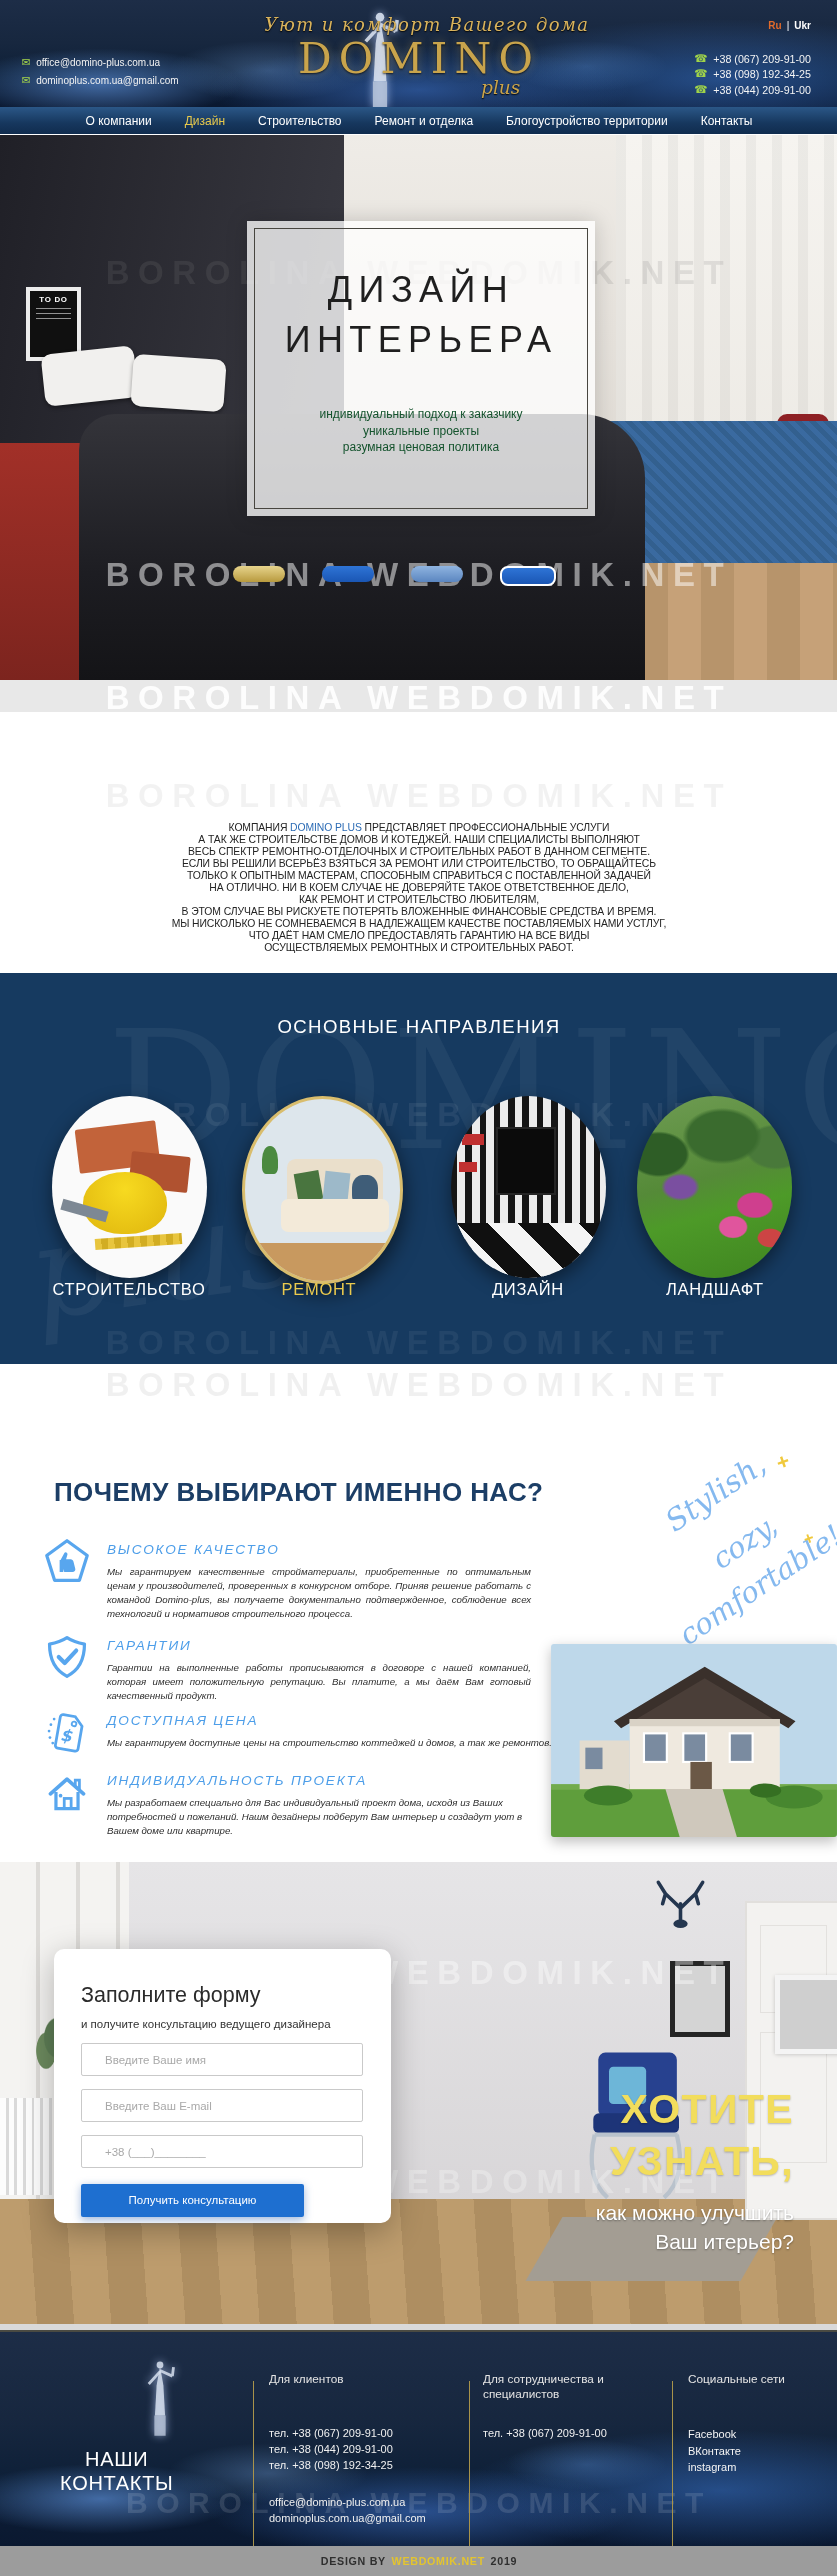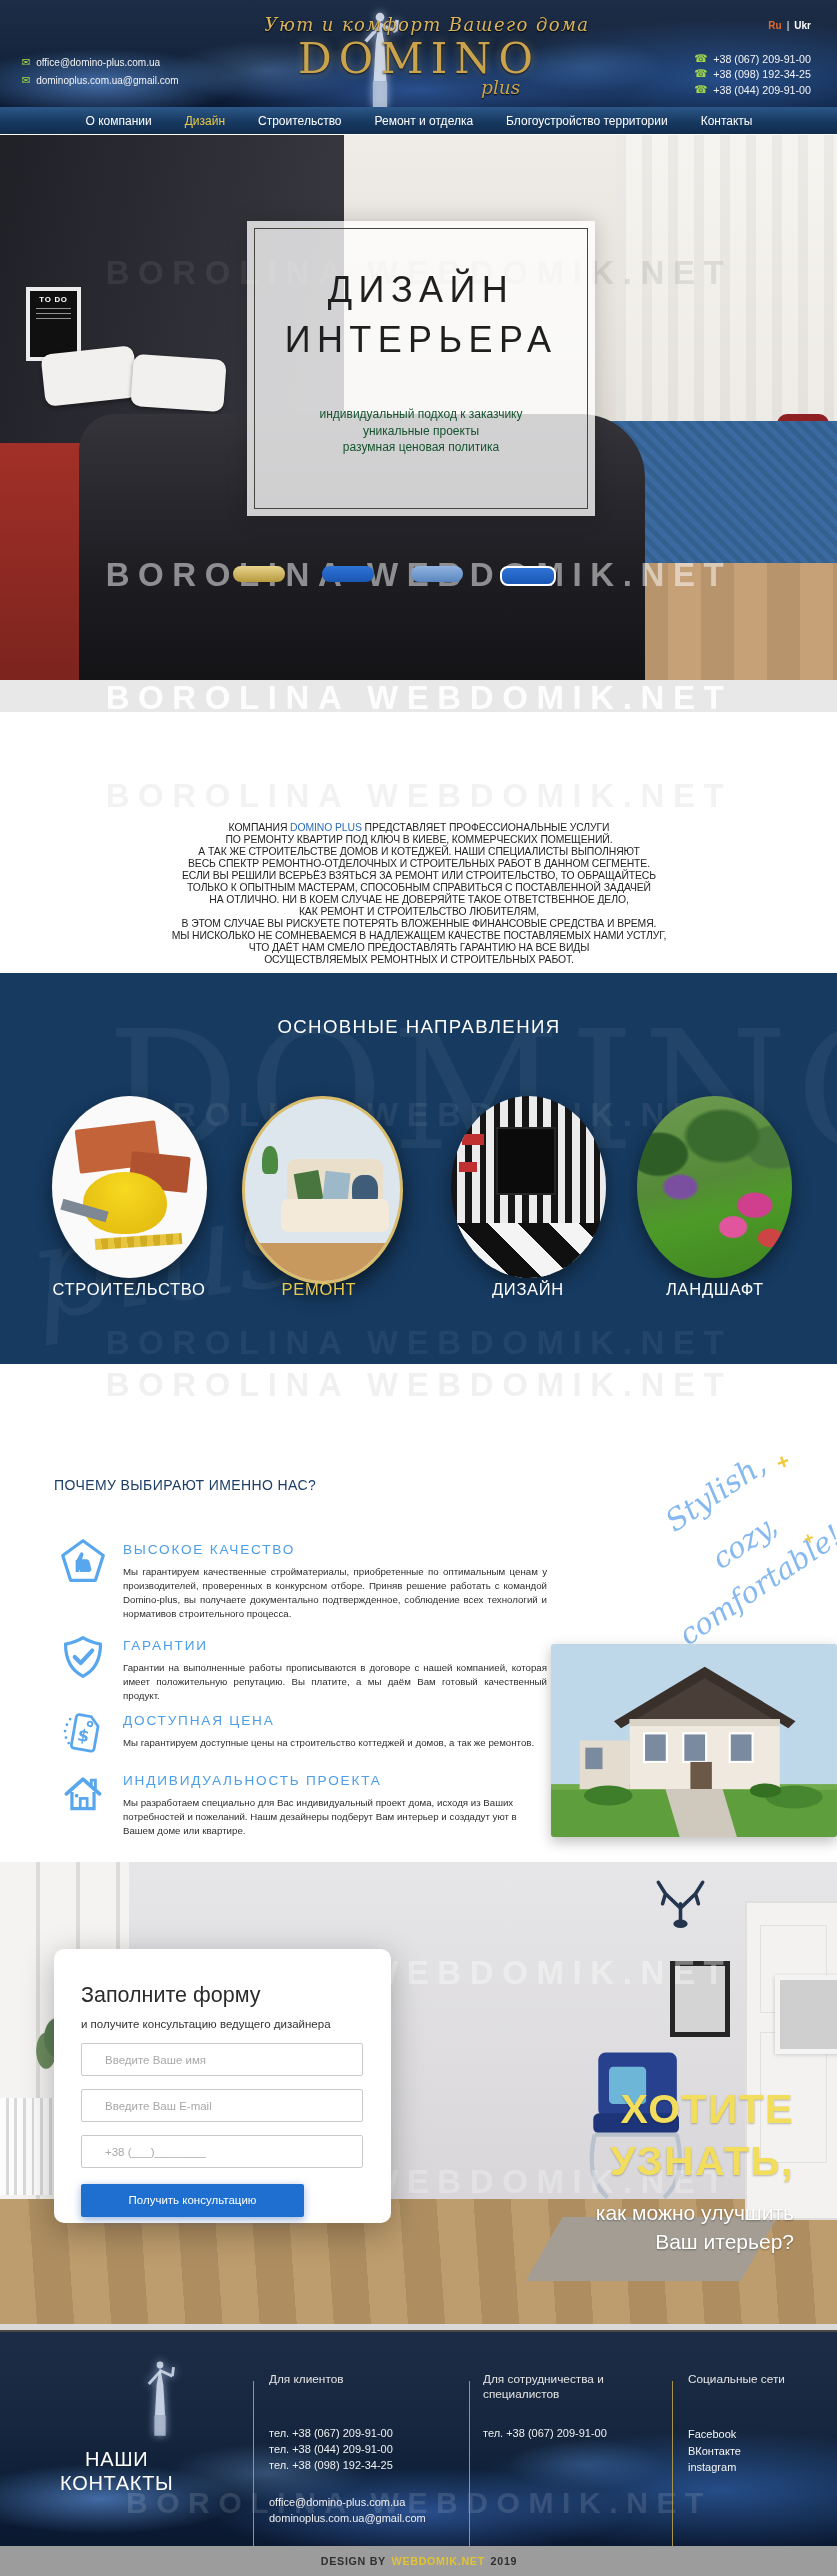--- a/index.html
+++ b/index.html
@@ -124,25 +124,25 @@
       radial-gradient(30px 21.5px at 76% 60%, #cf3f8e 0 55%, transparent 62%),
       radial-gradient(24px 18.6px at 62% 72%, #e0559d 0 55%, transparent 62%),
       radial-gradient(21.5px 15.8px at 86% 78%, #cc4444 0 55%, transparent 62%),
       radial-gradient(33px 24px at 28% 50%, #7a4fa0 0 45%, transparent 58%),
       radial-gradient(50px 37px at 14% 32%, #2e5d26 0 55%, transparent 62%),
       radial-gradient(62px 44px at 55% 22%, #3a6b2e 0 55%, transparent 64%),
       radial-gradient(52px 37px at 90% 28%, #49793a 0 55%, transparent 62%),
       linear-gradient(165deg,#6f9c53 0%,#558a38 45%,#4d9a28 62%,#3f8420 100%);}
 
   
-  #why-title{top:1477px;left:54px;font-size:14px;font-weight:normal;color:#1c3e66;letter-spacing:0.4px;}
+  #why-title{top:1477px;left:54px;font-size:26px;font-weight:bold;color:#1c3e66;letter-spacing:0.4px;}
   .script-word{position:absolute;font-family:"DejaVu Serif",serif;font-style:italic;
       color:#85b9ef;transform:rotate(-34deg);white-space:nowrap;}
   .sparkle{position:absolute;color:#f0c93c;font-size:21.5px;font-weight:bold;transform:rotate(-20deg);}
-  .feature{position:absolute;left:60px;width:501px;}
+  .feature{position:absolute;left:44px;width:501px;font-style:italic;}
   .f-icon{position:absolute;left:0;top:0;width:46px;height:46px;}
   .f-title{margin-left:63px;color:#4d9ee9;font-size:13.6px;letter-spacing:1.8px;padding-top:4.3px;}
   .f-text{margin-left:63px;margin-top:7.9px;font-size:9.7px;color:#2e2e2e;line-height:1.45;
       width:424px;text-align:justify;}
   .house-photo{left:551px;top:1644px;width:286px;height:193px;border-radius:2.9px;overflow:hidden;
       box-shadow:0 4.3px 13px rgba(0,0,0,.25);}
 
   
   #consult{top:1862px;left:0;width:838px;height:462px;overflow:hidden;
       background:linear-gradient(#e6e5e7,#d8d6d8 75%);}
@@ -286,21 +286,20 @@
     </div>
   </div>
 
   <div id="wm-band" class="abs">
     <div class="wm">BOROLINA  WEBDOMIK.NET</div>
   </div>
   <div class="wm" style="top:777px;color:rgba(0,0,0,.05);">BOROLINA  WEBDOMIK.NET</div>
 
   <div id="intro" class="abs">
     <div><span>КОМПАНИЯ </span><span class="intro-brand">DOMINO PLUS</span><span> ПРЕДСТАВЛЯЕТ ПРОФЕССИОНАЛЬНЫЕ УСЛУГИ</span></div>
-    <div>ПО РЕМОНТУ КВАРТИР ПОД КЛЮЧ В КИЕВЕ, КОММЕРЧЕСКИХ ПОМЕЩЕНИЙ.</div>
     <div>А ТАК ЖЕ СТРОИТЕЛЬСТВЕ ДОМОВ И КОТЕДЖЕЙ. НАШИ СПЕЦИАЛИСТЫ ВЫПОЛНЯЮТ</div>
     <div>ВЕСЬ СПЕКТР РЕМОНТНО-ОТДЕЛОЧНЫХ И СТРОИТЕЛЬНЫХ РАБОТ В ДАННОМ СЕГМЕНТЕ.</div>
     <div>ЕСЛИ ВЫ РЕШИЛИ ВСЕРЬЁЗ ВЗЯТЬСЯ ЗА РЕМОНТ ИЛИ СТРОИТЕЛЬСТВО, ТО ОБРАЩАЙТЕСЬ</div>
     <div>ТОЛЬКО К ОПЫТНЫМ МАСТЕРАМ, СПОСОБНЫМ СПРАВИТЬСЯ С ПОСТАВЛЕННОЙ ЗАДАЧЕЙ</div>
     <div>НА ОТЛИЧНО. НИ В КОЕМ СЛУЧАЕ НЕ ДОВЕРЯЙТЕ ТАКОЕ ОТВЕТСТВЕННОЕ ДЕЛО,</div>
     <div>КАК РЕМОНТ И СТРОИТЕЛЬСТВО ЛЮБИТЕЛЯМ,</div>
     <div>В ЭТОМ СЛУЧАЕ ВЫ РИСКУЕТЕ ПОТЕРЯТЬ ВЛОЖЕННЫЕ ФИНАНСОВЫЕ СРЕДСТВА И ВРЕМЯ.</div>
     <div>МЫ НИСКОЛЬКО НЕ СОМНЕВАЕМСЯ В НАДЛЕЖАЩЕМ КАЧЕСТВЕ ПОСТАВЛЯЕМЫХ НАМИ УСТЛУГ,</div>
     <div>ЧТО ДАЁТ НАМ СМЕЛО ПРЕДОСТАВЛЯТЬ ГАРАНТИЮ НА ВСЕ ВИДЫ</div>
     <div>ОСУЩЕСТВЛЯЕМЫХ РЕМОНТНЫХ И СТРОИТЕЛЬНЫХ РАБОТ.</div>

